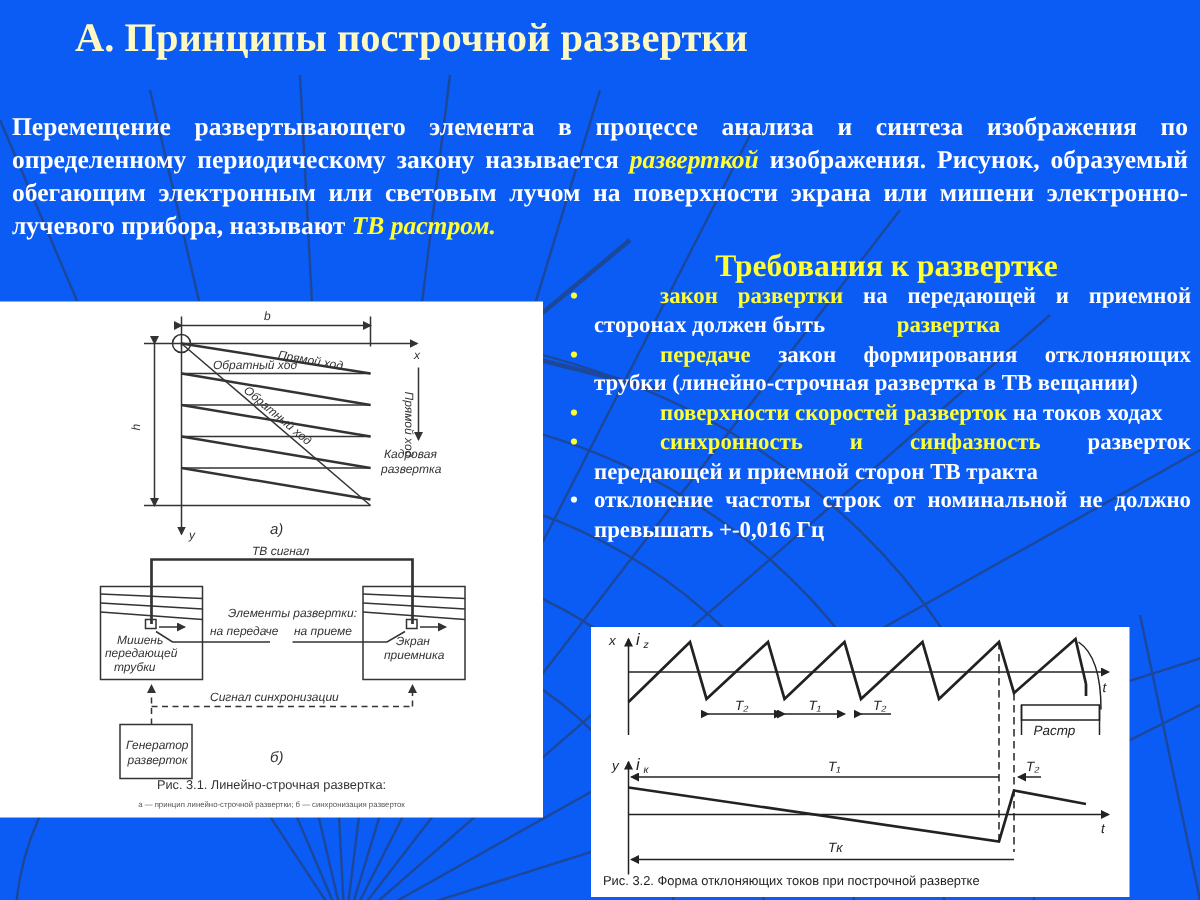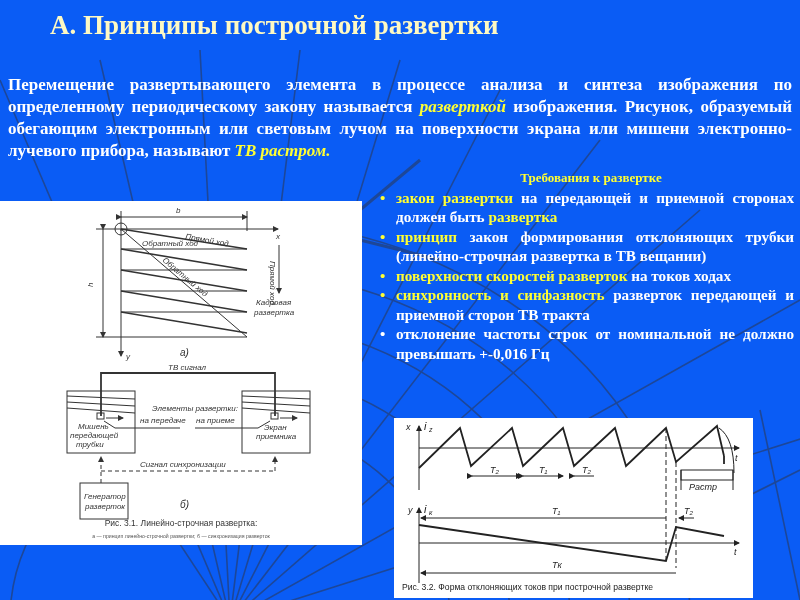--- a/index.html
+++ b/index.html
@@ -2,26 +2,26 @@
 <html><head>
 <meta charset="utf-8">
 <style>
   html, body { margin:0; padding:0; }
   body { width:800px; height:600px; overflow:hidden; background:#0a5cf5; position:relative; font-family:"Liberation Serif","DejaVu Serif",serif; }
   .bg-grid { position:absolute; left:0; top:0; width:800px; height:600px; z-index:0; }
   .title { position:absolute; left:50px; top:10px; font-family:"Liberation Serif",serif; font-weight:bold; font-size:27px; color:#fef9c3; z-index:2; letter-spacing:0px; }
   .intro { position:absolute; left:8px; top:74px; width:784px; font-family:"Liberation Serif",serif; font-weight:bold; font-size:17px; line-height:22px; color:#ffffff; text-align:justify; z-index:2; }
   .intro .hl { color:#ffff33; font-style:italic; }
   .req { position:absolute; left:378px; top:168px; width:416px; z-index:2; font-family:"Liberation Serif",serif; font-weight:bold; font-size:15.2px; line-height:19.5px; color:#ffffff; }
-  .req-title { text-align:center; color:#ffff33; font-size:13px; margin-left:10px; }
+  .req-title { text-align:center; color:#ffff33; font-size:21px; margin-left:10px; }
   .req ul { list-style:none; margin:0; padding:0; }
   .req li { position:relative; padding-left:18px; text-align:justify; text-align-last:left; }
   .req li .bullet { position:absolute; left:2px; top:0; color:#ffff33; }
   .req li .bullet.white { color:#ffffff; }
-  .req .y { color:#ffff33; }
+  .req .y { color:#ffff33;margin-left:44px; }
   .fig1 { position:absolute; left:0; top:201px; width:362px; height:344px; background:#ffffff; z-index:2; }
   .fig2 { position:absolute; left:394px; top:418px; width:359px; height:180px; background:#ffffff; z-index:2; }
   svg text { font-family:"Liberation Sans",sans-serif; }
 </style>
 </head>
 <body>
 
 <svg class="bg-grid" viewBox="0 0 800 600" xmlns="http://www.w3.org/2000/svg">
   <g fill="none" stroke="#24407a" stroke-width="1.6" opacity="0.75">
     <ellipse cx="230" cy="620" rx="460" ry="400"></ellipse>
@@ -50,21 +50,21 @@
 <div class="title">А. Принципы построчной развертки</div>
 
 <div class="intro">
   <span>Перемещение развертывающего элемента в процессе анализа и синтеза изображения по определенному периодическому закону называется </span><span class="hl">разверткой</span><span> изображения. Рисунок, образуемый обегающим электронным или световым лучом на поверхности экрана или мишени электронно-лучевого прибора, называют </span><span class="hl">ТВ растром.</span>
 </div>
 
 <div class="req">
   <div class="req-title">Требования к развертке</div>
   <ul>
     <li><span class="bullet">•</span><span class="y">закон развертки</span><span> на передающей и приемной сторонах должен быть </span><span class="y">развертка</span></li>
-    <li><span class="bullet">•</span><span class="y">принцип</span><span> закон формирования отклоняющих трубки (линейно-строчная развертка в ТВ вещании)</span></li>
+    <li><span class="bullet">•</span><span class="y">передаче</span><span> закон формирования отклоняющих трубки (линейно-строчная развертка в ТВ вещании)</span></li>
     <li><span class="bullet">•</span><span class="y">поверхности скоростей разверток</span><span> на токов ходах</span></li>
     <li><span class="bullet">•</span><span class="y">синхронность и синфазность</span><span> разверток передающей и приемной сторон ТВ тракта</span></li>
     <li><span class="bullet white">•</span><span>отклонение частоты строк от номинальной не должно превышать +-0,016 Гц</span></li>
   </ul>
 </div>
 
 <div class="fig1">
   <svg width="362" height="344" viewBox="0 0 362 344" xmlns="http://www.w3.org/2000/svg">
     <defs>
       <marker id="ah" markerWidth="6" markerHeight="6" refX="5" refY="3" orient="auto">

